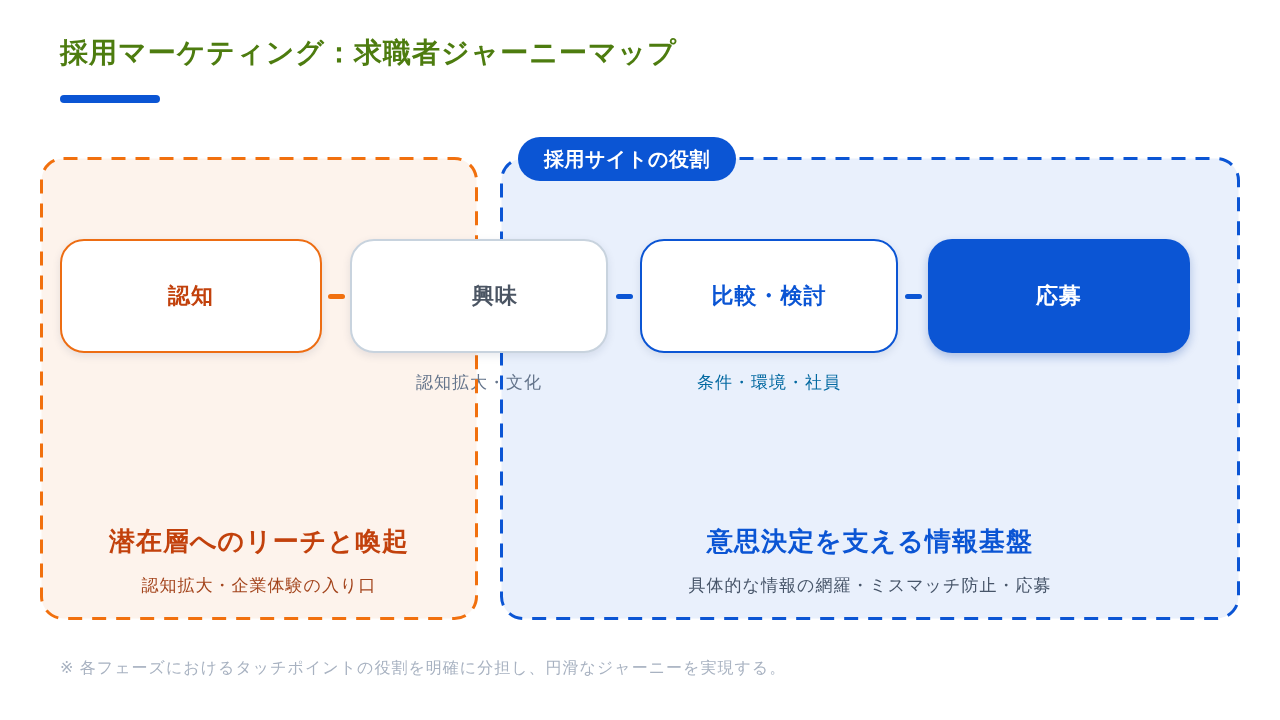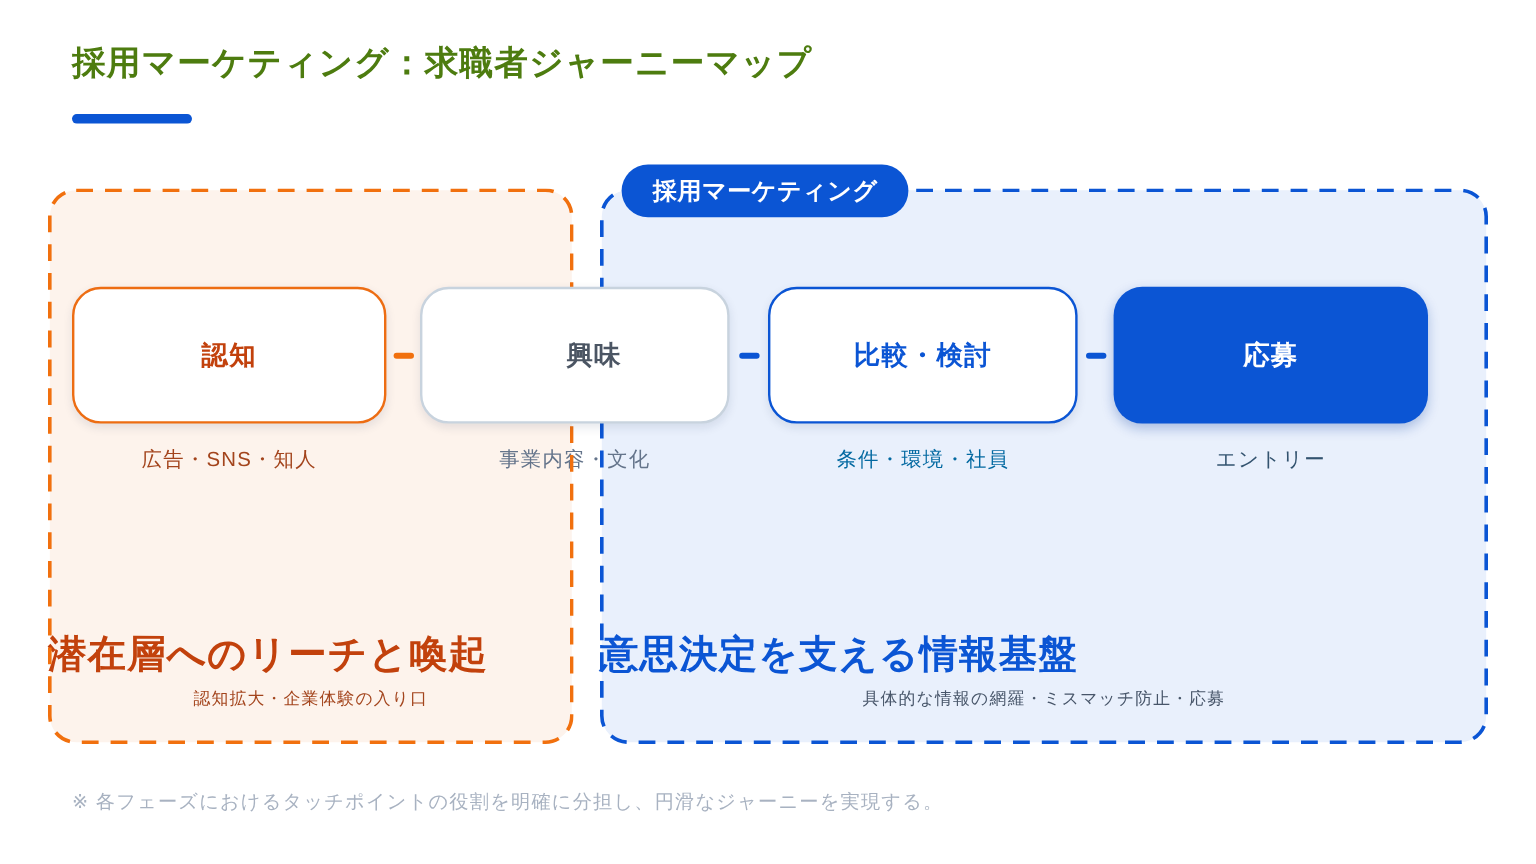--- a/index.html
+++ b/index.html
@@ -64,29 +64,29 @@
     position:absolute; top:371px; z-index:2;
     text-align:center; font-size:17px; font-weight:500; letter-spacing:1px;
   }
   .ps-1 { left:60px;  width:262px; color:#A3441C; }
   .ps-2 { left:350px; width:258px; color:#64748B; }
   .ps-3 { left:640px; width:258px; color:#0369a1; }
   .ps-4 { left:928px; width:262px; color:#33536F; }
 
   
   .zone-heading {
-    position:absolute; top:524px; z-index:2; 
-    font-size:32px; font-weight:800; letter-spacing:1px;font-family:Liberation Serif, serif;
+    position:absolute; top:524px; z-index:2; text-align:center;
+    font-size:26px; font-weight:800; letter-spacing:1px;font-family:Liberation Serif, serif;
   }
   .zh-sns  { left:40px;  width:438px; color:#C2410C; }
   .zh-site { left:500px; width:740px; color:#0B55D4; }
 
   .zone-subheading {
     position:absolute; top:574px; z-index:2; text-align:center;
-    font-size:14px; font-weight:500; letter-spacing:1px;
+    font-size:17px; font-weight:500; letter-spacing:1px;
   }
   .zs-sns  { left:40px;  width:438px; color:#A3441C; }
   .zs-site { left:500px; width:740px; color:#475569; }
 
   
   .footnote {
     position:absolute; left:60px; top:658px;
     font-size:16px; color:#A8B2C1; letter-spacing:1px;
   }
 </style>
@@ -98,38 +98,36 @@
   <h1 class="page-title">採用マーケティング：求職者ジャーニーマップ</h1>
   <div class="title-underline"></div>
 
   <svg class="zone-svg z-fill zone-sns-geom" width="438" height="463" viewBox="0 0 438 463">
     <rect x="1.5" y="1.5" width="435" height="460" rx="22" fill="#FDF3EC"></rect>
   </svg>
   <svg class="zone-svg z-fill zone-site-geom" width="740" height="463" viewBox="0 0 740 463">
     <rect x="1.5" y="1.5" width="737" height="460" rx="22" fill="#E9F0FC"></rect>
   </svg>
 
-  <div class="phase-sublabel ps-1">広告・SNS・知人</div>
-  <div class="phase-sublabel ps-2">事業内容・文化</div>
+  <div class="phase-sublabel ps-2">認知拡大・文化</div>
   <div class="phase-sublabel ps-3">条件・環境・社員</div>
-  <div class="phase-sublabel ps-4">エントリー</div>
 
   <div class="zone-heading zh-sns">潜在層へのリーチと喚起</div>
   <div class="zone-subheading zs-sns">認知拡大・企業体験の入り口</div>
   <div class="zone-heading zh-site">意思決定を支える情報基盤</div>
   <div class="zone-subheading zs-site">具体的な情報の網羅・ミスマッチ防止・応募</div>
 
   <svg class="zone-svg z-border zone-sns-geom" width="438" height="463" viewBox="0 0 438 463">
     <rect x="1.5" y="1.5" width="435" height="460" rx="22" fill="none" stroke="#F1700E" stroke-width="3" stroke-dasharray="14 10"></rect>
   </svg>
   <svg class="zone-svg z-border zone-site-geom" width="740" height="463" viewBox="0 0 740 463">
     <rect x="1.5" y="1.5" width="737" height="460" rx="22" fill="none" stroke="#0B55D4" stroke-width="3" stroke-dasharray="14 10"></rect>
   </svg>
 
-  <div class="badge badge-site">採用マーケティング</div>
+  <div class="badge badge-site">採用サイトの役割</div>
 
   <div class="phase-box pb-awareness">認知</div>
   <div class="phase-box pb-interest">興味</div>
   <div class="phase-box pb-comparison">比較・検討</div>
   <div class="phase-box pb-application">応募</div>
 
   <div class="connector conn-orange conn-1"></div>
   <div class="connector conn-blue conn-2"></div>
   <div class="connector conn-blue conn-3"></div>
 

